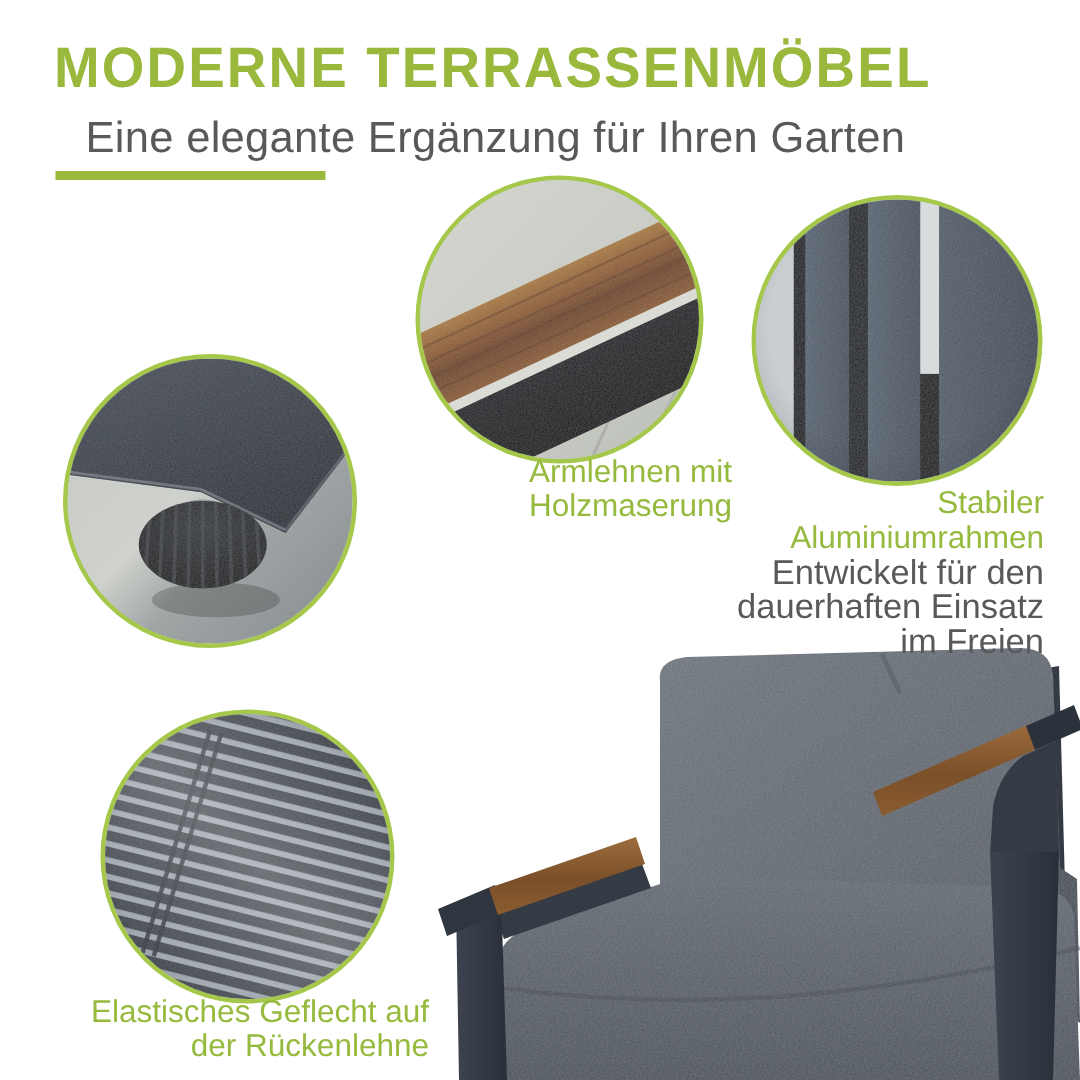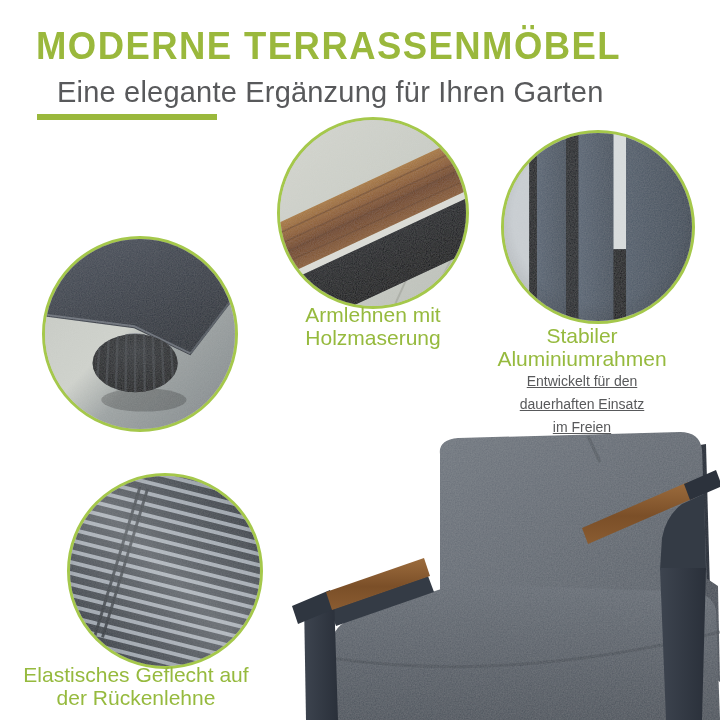--- a/index.html
+++ b/index.html
@@ -22,26 +22,26 @@
   .accent-bar{position:absolute;left:37px;top:114px;width:180px;height:6px;background:var(--green);}
   .photo-circle{
     position:absolute;border-radius:50%;border:3px solid var(--ring);
     overflow:hidden;box-sizing:border-box;background:#cccccc;
   }
   .photo-circle svg{display:block;width:100%;height:100%;}
   #circle-armrest{left:277px;top:117px;width:192px;height:192px;}
   #circle-aluminum{left:501px;top:130px;width:194px;height:194px;}
   #circle-footcap{left:42px;top:236px;width:196px;height:196px;}
   #circle-weave{left:67px;top:473px;width:196px;height:196px;}
-  .callout{position:absolute;text-align:center;}
+  .callout{position:absolute;text-align:right;}
   .callout .heading{
     color:var(--label-green);font-size:21px;line-height:23px;white-space:pre-line;
   }
   .callout .body{
-    color:var(--dark);font-size:14px;line-height:23px;white-space:pre-line;text-decoration:underline;
+    color:var(--dark);font-size:23px;line-height:23px;white-space:pre-line;
   }
   #callout-armrest{left:258px;top:303px;width:230px;}
   #callout-aluminum{left:468px;top:324px;width:228px;}
   #callout-footcap{left:204px;top:384px;width:252px;}
   #callout-weave{left:-14px;top:663px;width:300px;}
   #chair{position:absolute;left:290px;top:420px;width:430px;height:300px;}
 </style>
 </head>
 <body>
 

